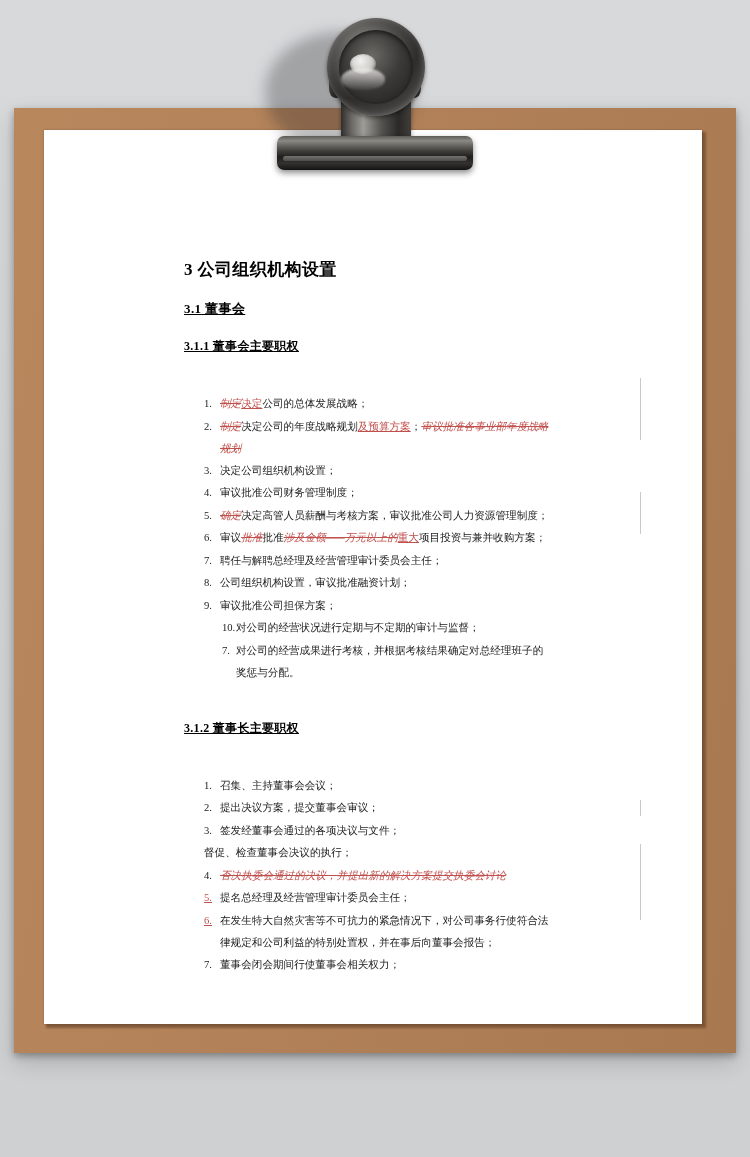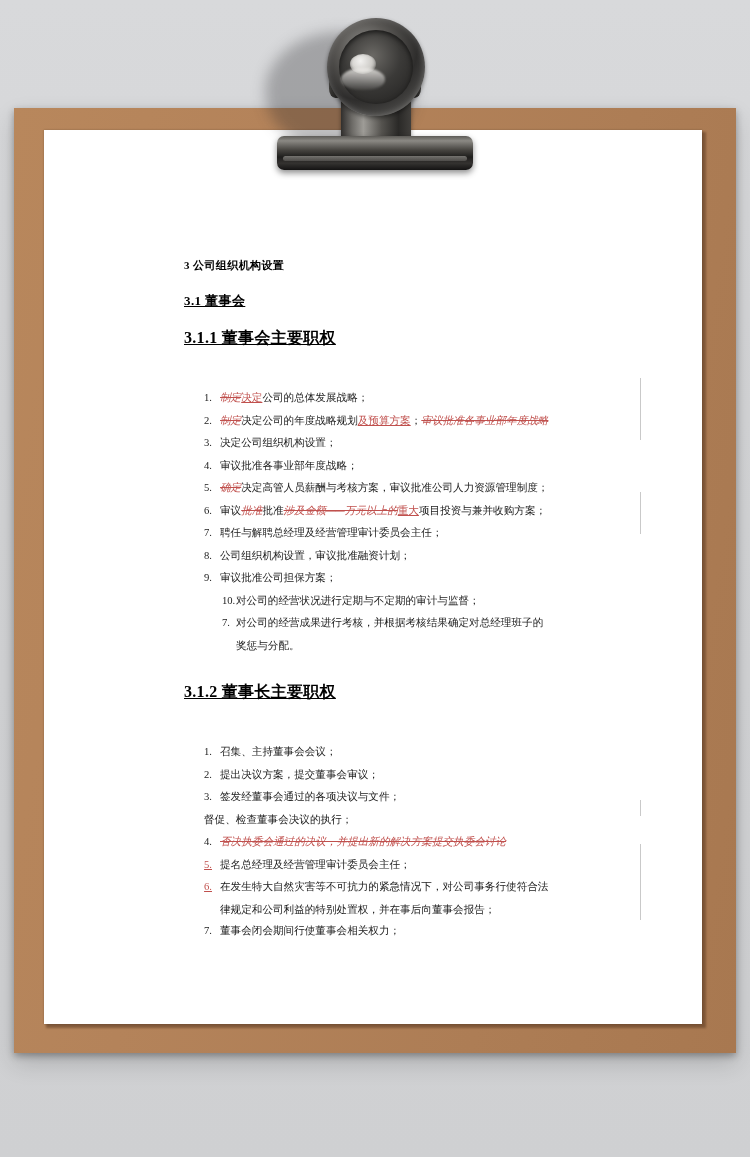--- a/index.html
+++ b/index.html
@@ -74,27 +74,27 @@
   }
   .clip-bar:after{
     content:"";position:absolute;left:6px;top:20px;width:184px;height:5px;border-radius:3px;
     background:linear-gradient(180deg,#b9b7b2,#6a6864);opacity:.55;
   }
 
   
   .doc{position:absolute;left:0;top:0;width:658px;height:894px;}
   .content{position:absolute;left:140px;top:128px;width:430px;}
 
-  .h1{font-size:11px;font-weight:bold;color:#000;margin:0 0 19px 0;letter-spacing:.4px;}
+  .h1{font-size:17px;font-weight:bold;color:#000;margin:0 0 19px 0;letter-spacing:.4px;}
   .h2{font-size:13px;font-weight:bold;color:#000;margin:8px 0 18px 0;letter-spacing:.4px;}
   .h2 .u{text-decoration:underline;}
-  .h3{font-size:16px;font-weight:bold;color:#000;margin:0 0 20px 0;
+  .h3{font-size:12px;font-weight:bold;color:#000;margin:0 0 20px 0;
       text-decoration:underline;letter-spacing:.3px;display:inline-block;}
   .h3-wrap{margin:0 0 18px 0;}
-  .h3-wrap.second{margin-top:26px;}
+  .h3-wrap.second{margin-top:34px;}
 
   ol.lst{list-style:none;margin:0;padding:0;}
   .li{position:relative;font-size:10.6px;line-height:21.5px;color:#1b1b1b;
       padding-left:36px;margin-bottom:1px;}
   .li .num{position:absolute;left:0;top:0;width:28px;text-align:right;}
   .li.wide{padding-left:52px;}
   .li.wide .num{width:30px;text-align:left;left:2px;margin-left:36px;}
   .li.plain{padding-left:20px;}
   .cont{padding-left:36px;font-size:10.6px;line-height:21.5px;color:#1b1b1b;}
   .cont.wide{padding-left:52px;}
@@ -122,22 +122,23 @@
           <div class="h2">
             <span class="u">3.1  董事会</span>
           </div>
           <div class="h3-wrap">
             <span class="h3">3.1.1 董事会主要职权</span>
           </div>
 
           <ol class="lst" id="list-a">
               <li class="li"><span class="num">1.</span><span><span class="del">制定</span><span class="ins">决定</span><span class="blk">公司的总体发展战略；</span></span></li>
               <li class="li"><span class="num">2.</span><span><span class="del">制定</span><span class="blk">决定公司的年度战略规划</span><span class="ins">及预算方案</span><span class="blk">；</span><span class="del">审议批准各事业部年度战略</span></span></li>
+              <div class="cont"><span class="del">规划</span></div>
               <li class="li"><span class="num">3.</span><span><span class="blk">决定公司组织机构设置；</span></span></li>
-              <li class="li"><span class="num">4.</span><span><span class="blk">审议批准各事业部年度战略；</span></span></li>
+              <li class="li"><span class="num">4.</span><span><span class="blk">审议批准公司财务管理制度；</span></span></li>
               <li class="li"><span class="num">5.</span><span><span class="del">确定</span><span class="blk">决定高管人员薪酬与考核方案，审议批准公司人力资源管理制度；</span></span></li>
               <li class="li"><span class="num">6.</span><span><span class="blk">审议</span><span class="del">批准</span><span class="blk">批准</span><span class="del">涉及金额——万元以上的</span><span class="ins">重大</span><span class="blk">项目投资与兼并收购方案；</span></span></li>
               <li class="li"><span class="num">7.</span><span><span class="blk">聘任与解聘总经理及经营管理审计委员会主任；</span></span></li>
               <li class="li"><span class="num">8.</span><span><span class="blk">公司组织机构设置，审议批准融资计划；</span></span></li>
               <li class="li"><span class="num">9.</span><span><span class="blk">审议批准公司担保方案；</span></span></li>
               <li class="li wide"><span class="num">10.</span><span><span class="blk">对公司的经营状况进行定期与不定期的审计与监督；</span></span></li>
               <li class="li wide"><span class="num">7.</span><span><span class="blk">对公司的经营成果进行考核，并根据考核结果确定对总经理班子的</span></span></li>
               <div class="cont wide"><span class="blk">奖惩与分配。</span></div>
             </ol>
 

